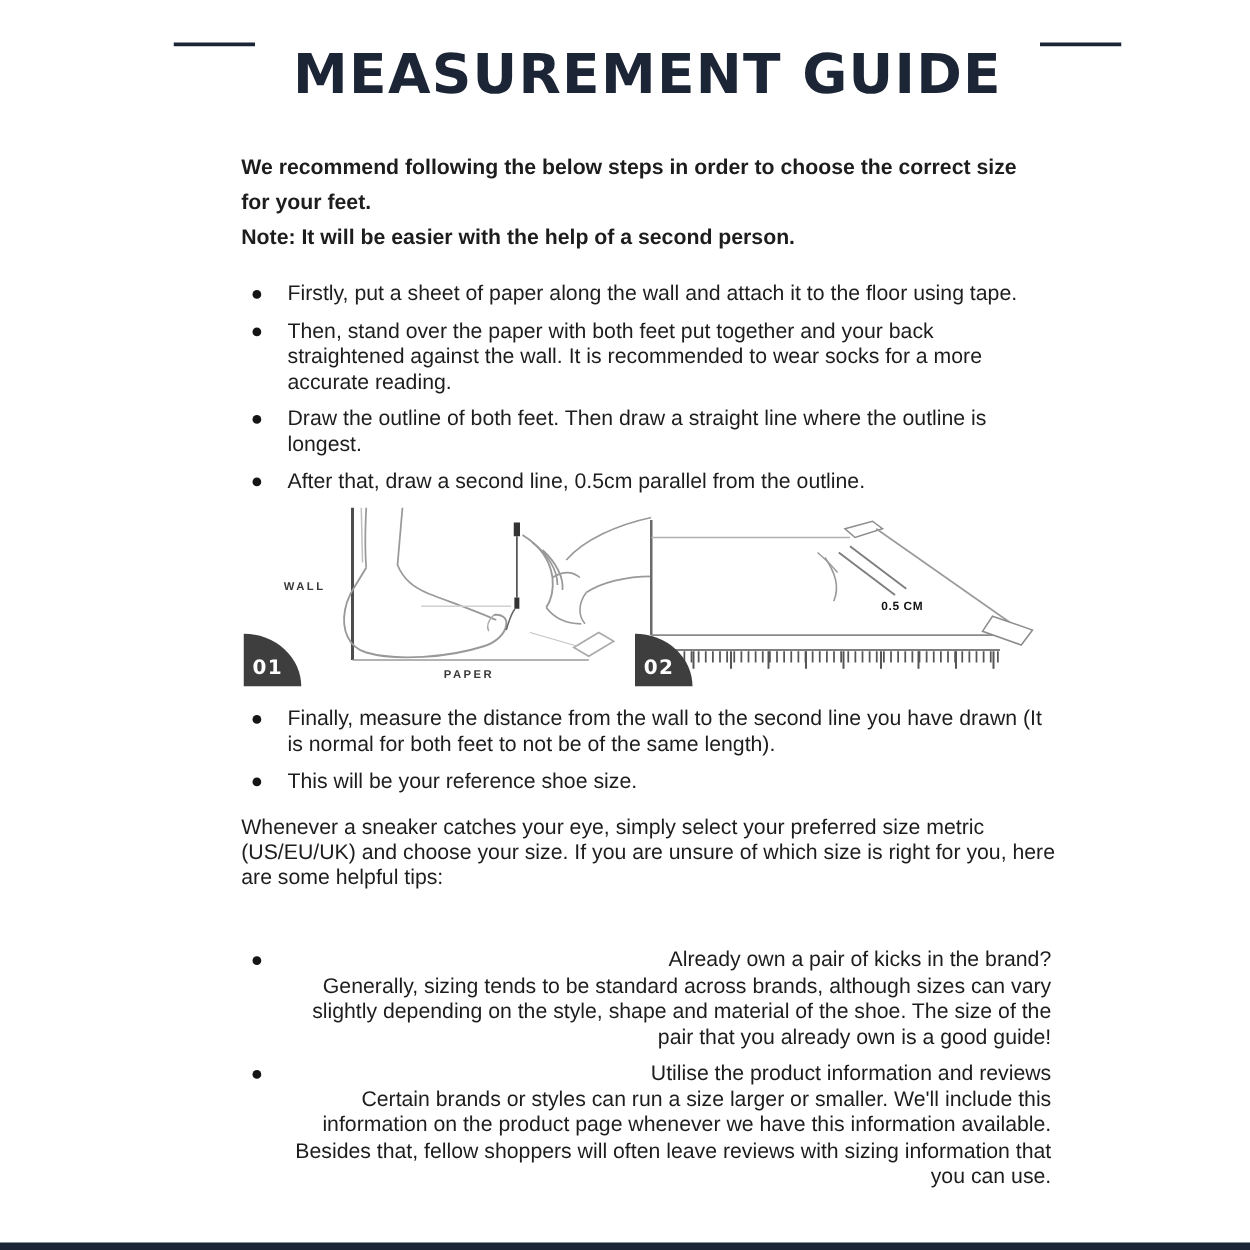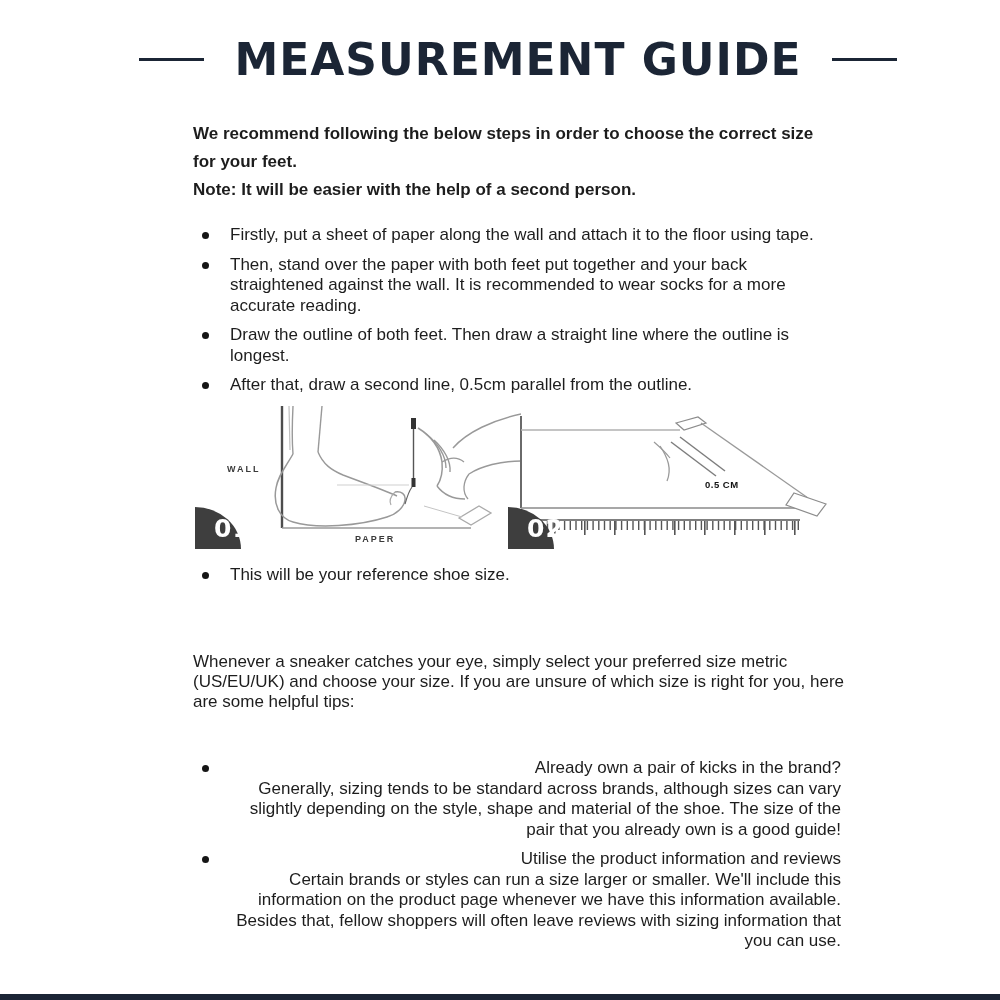--- a/index.html
+++ b/index.html
@@ -1,21 +1,21 @@
 <!DOCTYPE html>
 <html><head>
 <meta charset="utf-8">
 <style>
   * { margin:0; padding:0; box-sizing:border-box; }
   html,body { width:1000px; height:1000px; background:#fff; overflow:hidden; }
   body { font-family:"Liberation Sans", sans-serif; color:#1d1d1d; }
   .page { position:relative; width:1000px; height:1000px; background:#fff; }
 
   
-  .header { position:absolute; top:34px; left:0; width:1000px; display:flex; align-items:center; justify-content:center; gap:30px;padding-left:36px; }
+  .header { position:absolute; top:34px; left:0; width:1000px; display:flex; justify-content:center; gap:30px;padding-left:36px; }
   .rule { width:65px; height:3px; background:#1b2535; }
   .title { font-family:"DejaVu Sans","Liberation Sans",sans-serif; font-weight:900; font-size:44px; letter-spacing:1px; color:#1b2535; white-space:nowrap; }
 
   
   .intro { position:absolute; left:193px; top:120px; width:632px; font-size:17px; line-height:28px;font-weight:bold; }
   .intro p { margin:0; }
 
   
   ul.blist { list-style:none; position:absolute; left:193px; width:648px; }
   ul.blist li { display:flex; margin-bottom:9px; font-size:17px; line-height:20.5px; }
@@ -30,22 +30,22 @@
 
   
   .tips-intro { position:absolute; left:193px; top:652px; width:655px; font-size:17px; line-height:20px; }
 
   
   .fig { position:absolute; top:406px; }
   .fig1 { left:193px; width:302px; height:140px;margin-left:26px; }
   .fig2 { left:508px; width:337px; height:140px; }
   .fig svg { width:100%; height:100%; display:block; }
   .badge { position:absolute; width:46px; height:42px; background:#3e3e3e; border-radius:0 100% 0 0;
-           color:#fff; font-family:"DejaVu Sans","Liberation Sans",sans-serif; font-weight:800; font-size:25px;
-           display:flex; align-items:flex-end; padding:0 0 6px 19px; letter-spacing:1px; }
+           color:#fff; font-family:"DejaVu Sans","Liberation Sans",sans-serif; font-weight:800; font-size:16px;
+           display:flex; align-items:flex-end; padding:0 0 6px 7px; letter-spacing:1px; }
   .badge1 { left:195px; top:507px; }
   .badge2 { left:508px; top:507px; }
 
   .fig-label { font-family:"Liberation Sans",sans-serif; fill:#3a3a3a; font-size:9px; letter-spacing:2px; font-weight:bold; }
   .cm-label  { font-family:"Liberation Sans",sans-serif; fill:#111; font-size:9.5px; letter-spacing:0.5px; font-weight:bold; }
 
   
   .footer-bar { position:absolute; left:0; bottom:0; width:1000px; height:6px; background:#1b2535; }
 </style>
 </head>
@@ -148,20 +148,24 @@
       <line x1="16" y1="122" x2="292" y2="122" stroke="#555" stroke-width="14" stroke-dasharray="1.6 28.4"></line>
     </svg>
   </div>
 
   <div class="badge badge1">01</div>
   <div class="badge badge2">02</div>
 
   <ul class="blist list2">
     <li>
         <span class="dot"></span>
+        <span class="txt">Finally, measure the distance from the wall to the second line you have drawn (It is normal for both feet to not be of the same length).</span>
+      </li>
+    <li>
+        <span class="dot"></span>
         <span class="txt">This will be your reference shoe size.</span>
       </li>
   </ul>
 
   <p class="tips-intro">Whenever a sneaker catches your eye, simply select your preferred size metric (US/EU/UK) and choose your size. If you are unsure of which size is right for you, here are some helpful tips:</p>
 
   <ul class="blist tiplist">
     <li>
       <span class="dot"></span>
       <span class="txt">

